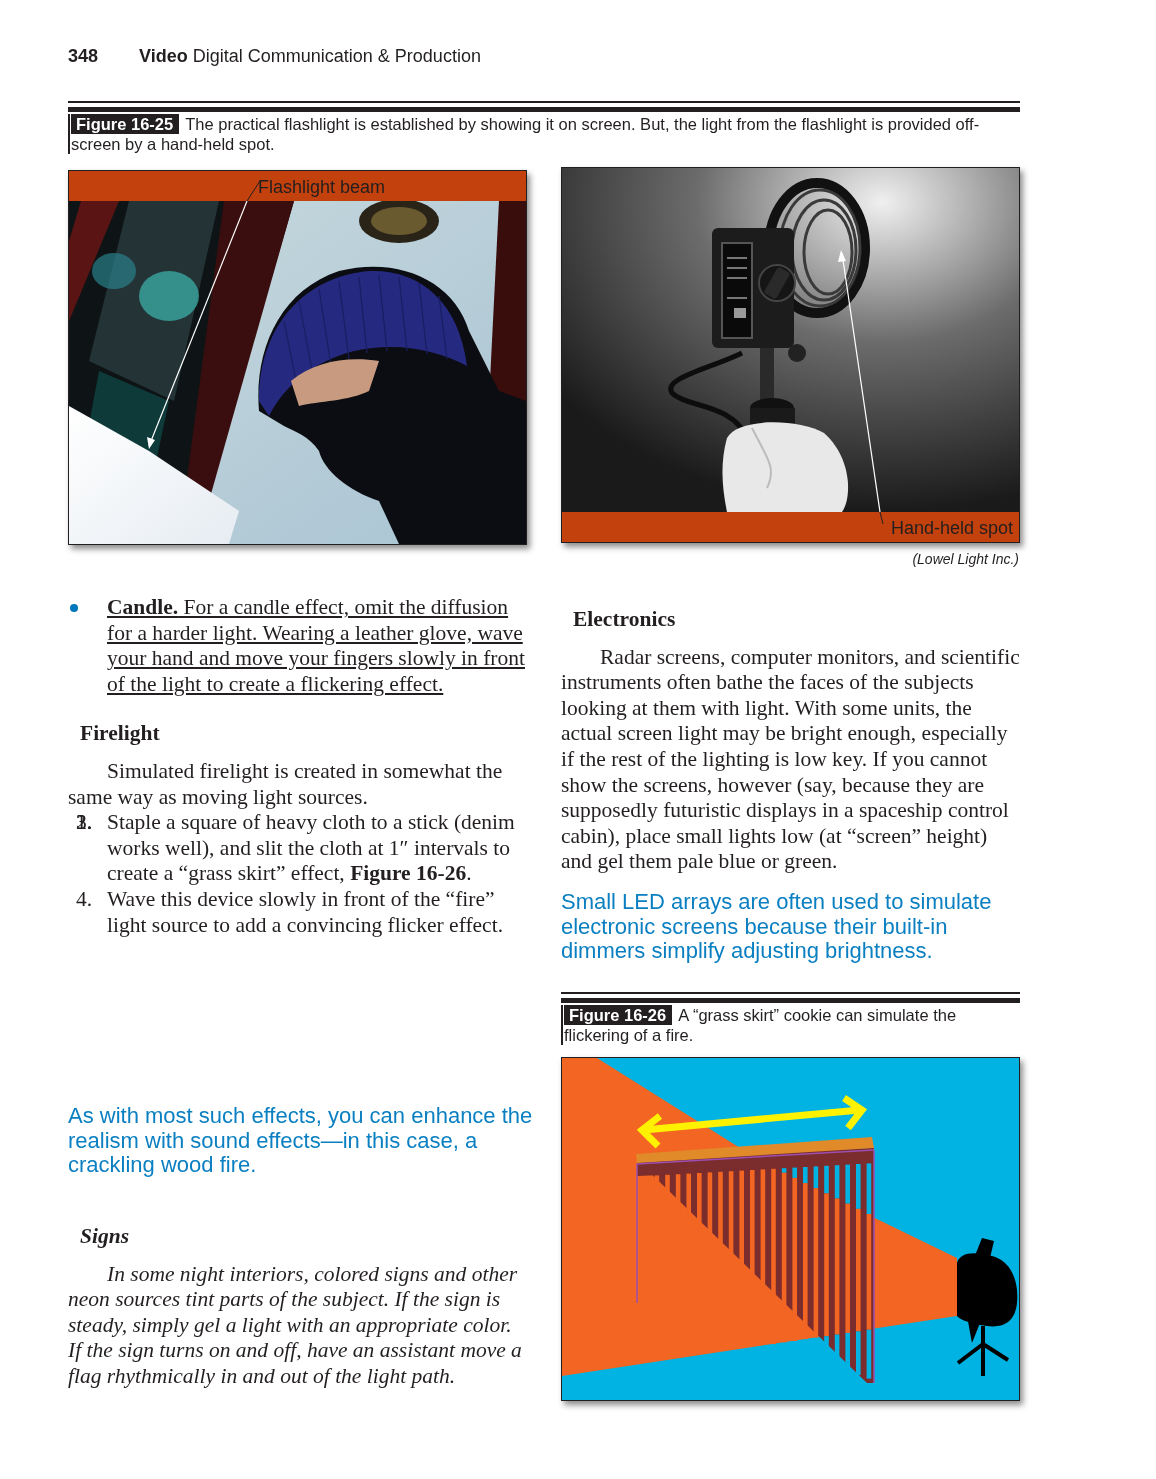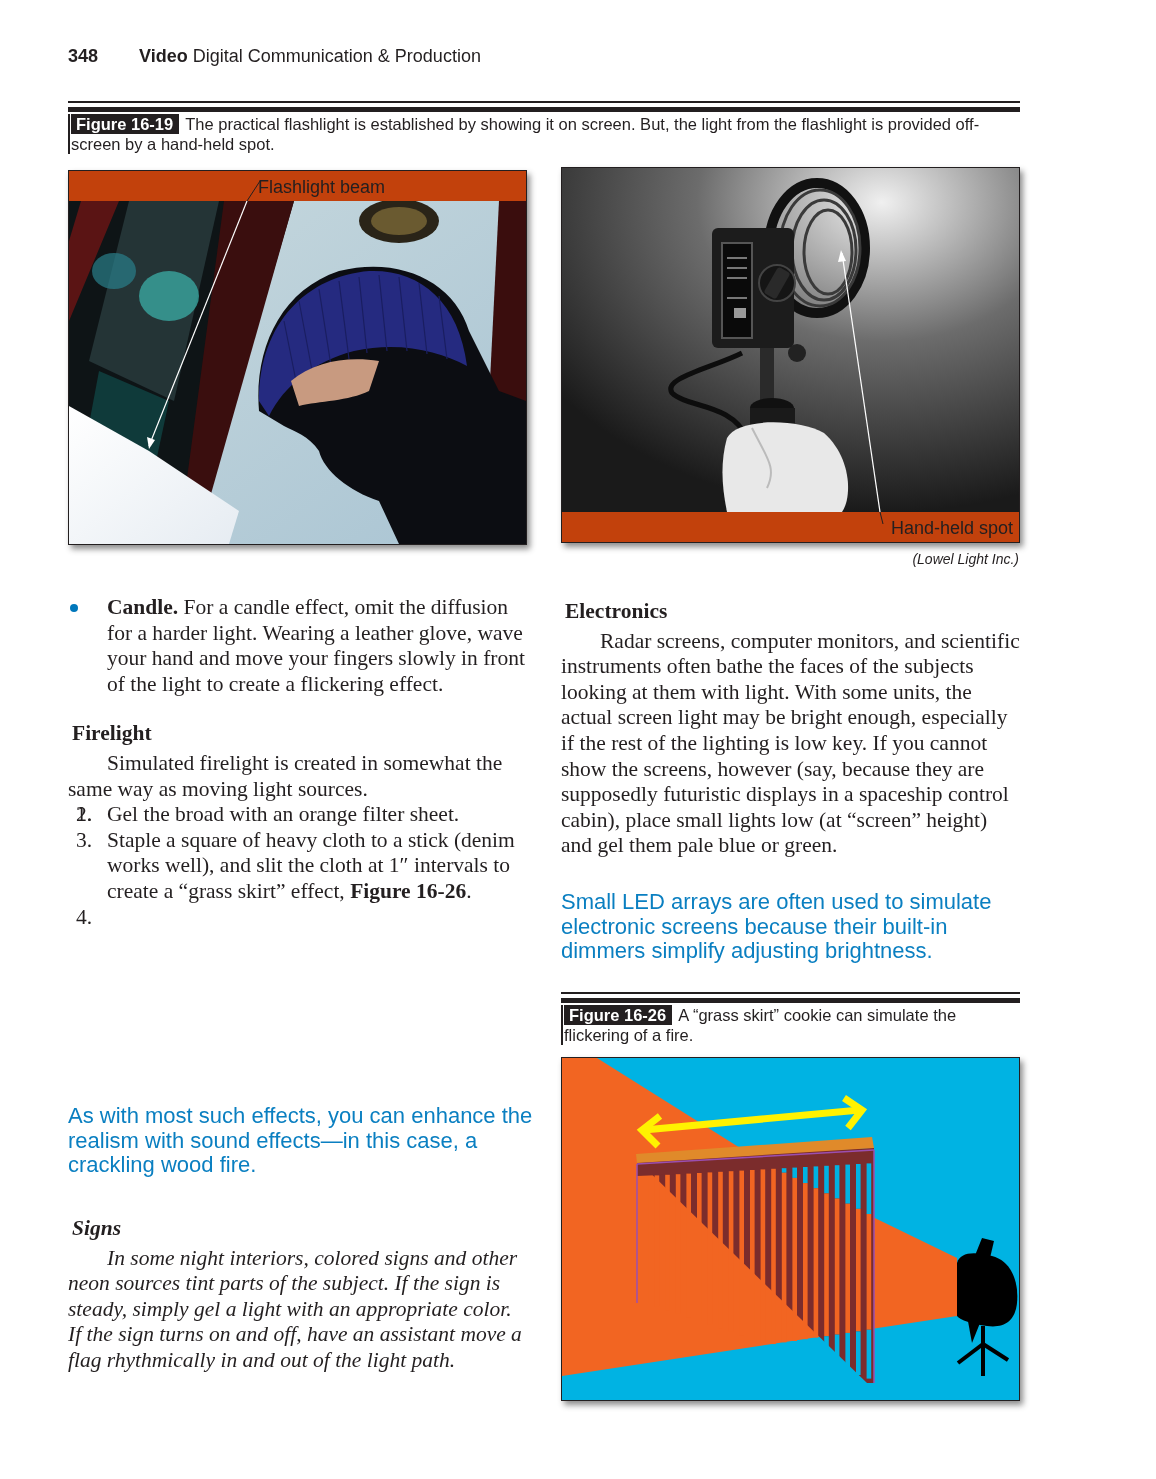--- a/index.html
+++ b/index.html
@@ -14,40 +14,40 @@
   .fig-caption { position:absolute; font-family:"Liberation Sans", sans-serif; font-size:16.5px; line-height:20px; color:#231f20; border-left:2px solid #231f20; padding-left:1px; }
   .fig-label { display:inline-block; background:#231f20; color:#fff; font-weight:bold; padding:0 6px 0 5px; margin-right:6px; line-height:20px; }
 
   .photo-frame { position:absolute; border:1.5px solid #231f20; background:#c2410c; box-shadow:3px 4px 6px rgba(0,0,0,0.45); overflow:hidden; }
   .callout { position:absolute; font-family:"Liberation Sans", sans-serif; font-size:18px; color:#231f20; }
   .credit { position:absolute; font-family:"Liberation Sans", sans-serif; font-style:italic; font-size:14px; color:#231f20; }
 
   .body-text { position:absolute; font-family:"Liberation Serif", serif; font-size:21.5px; line-height:25.6px; color:#231f20; }
   .body-text p { margin:0; }
   .indent { text-indent:39px; }
-  .heading { font-family:"Liberation Serif", serif; font-weight:bold; font-size:21.5px; line-height:25.6px; margin:4px; }
-  .bullet-item { position:relative; padding-left:39px; }
+  .heading { font-family:"Liberation Serif", serif; font-weight:bold; font-size:21.5px; line-height:25.6px; margin:12px; }
+  .bullet-item { position:relative; padding-left:39px;text-decoration:underline; }
   .bullet-dot { position:absolute; left:2px; top:9px; width:8px; height:8px; border-radius:50%; background:#0077bb; }
   .num-list { list-style:none; margin:0; padding:0; }
   .num-list li { position:relative; padding-left:39px; }
   .num-list .num { position:absolute; left:8px; top:0; }
   .note { position:absolute; font-family:"Liberation Sans", sans-serif; font-size:22px; line-height:24.5px; color:#0a7fc1; }
 </style>
 </head>
 <body>
 
 <div class="running-head">
   <span class="pg">348</span>
   <span class="book">Video</span>
   <span>Digital Communication &amp; Production</span>
 </div>
 
 <div class="fig-rule" style="left:68px; top:101px; width:952px;"></div>
 <div class="fig-caption" style="left:68px; top:114px; width:940px;">
-  <span class="fig-label">Figure 16-19</span><span>The practical flashlight is established by showing it on screen. But, the light from the flashlight is provided off-screen by a hand-held spot.</span>
+  <span class="fig-label">Figure 16-25</span><span>The practical flashlight is established by showing it on screen. But, the light from the flashlight is provided off-screen by a hand-held spot.</span>
 </div>
 
 <div class="photo-frame" style="left:68px; top:170px; width:457px; height:373px;">
   <div class="callout" style="left:189px; top:6px;">Flashlight beam</div>
   <svg width="457" height="343" viewBox="0 0 457 343" style="position:absolute; left:0; top:30px;">
     <defs>
       <linearGradient id="wall" x1="0" y1="0" x2="1" y2="1">
         <stop offset="0" stop-color="#c8d9de"></stop>
         <stop offset="1" stop-color="#a9c4d3"></stop>
       </linearGradient>
@@ -152,23 +152,23 @@
 <div class="body-text" style="left:68px; top:595px; width:462px;">
   <div class="bullet-item">
     <span class="bullet-dot"></span>
     <b>Candle.</b><span> For a candle effect, omit the diffusion for a harder light. Wearing a leather glove, wave your hand and move your fingers slowly in front of the light to create a flickering effect.</span>
   </div>
 
   <h3 class="heading" style="margin-top:24px;">Firelight</h3>
   <p class="indent">Simulated firelight is created in somewhat the same way as moving light sources.</p>
   <ol class="num-list">
     <li><span class="num">1.</span></li>
-    <li><span class="num">2.</span><span>Gel the broad with an orange filter sheet.</span></li>
+    <li><span class="num">2.</span></li>
     <li><span class="num">3.</span><span>Staple a square of heavy cloth to a stick (denim works well), and slit the cloth at 1″ intervals to create a “grass skirt” effect, </span><b>Figure 16-26</b><span>.</span></li>
-    <li><span class="num">4.</span></li>
+    <li><span class="num">4.</span><span>Wave this device slowly in front of the “fire” light source to add a convincing flicker effect.</span></li>
   </ol>
 </div>
 
 <div class="note" style="left:68px; top:1104px; width:465px;">As with most such effects, you can enhance the realism with sound effects—in this case, a crackling wood fire.</div>
 
 <div class="body-text" style="left:68px; top:1212px; width:462px;font-style:italic;">
   <h3 class="heading">Signs</h3>
   <p class="indent">In some night interiors, colored signs and other neon sources tint parts of the subject. If the sign is steady, simply gel a light with an appropriate color. If the sign turns on and off, have an assistant move a flag rhythmically in and out of the light path.</p>
 </div>
 

